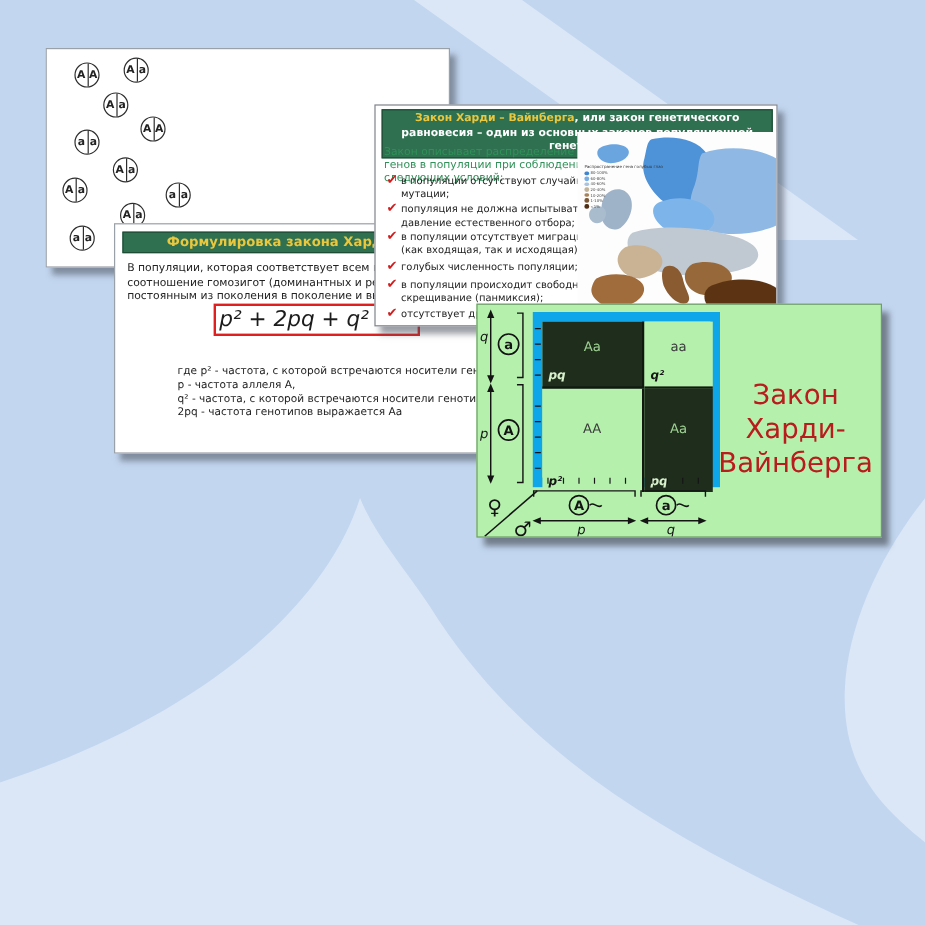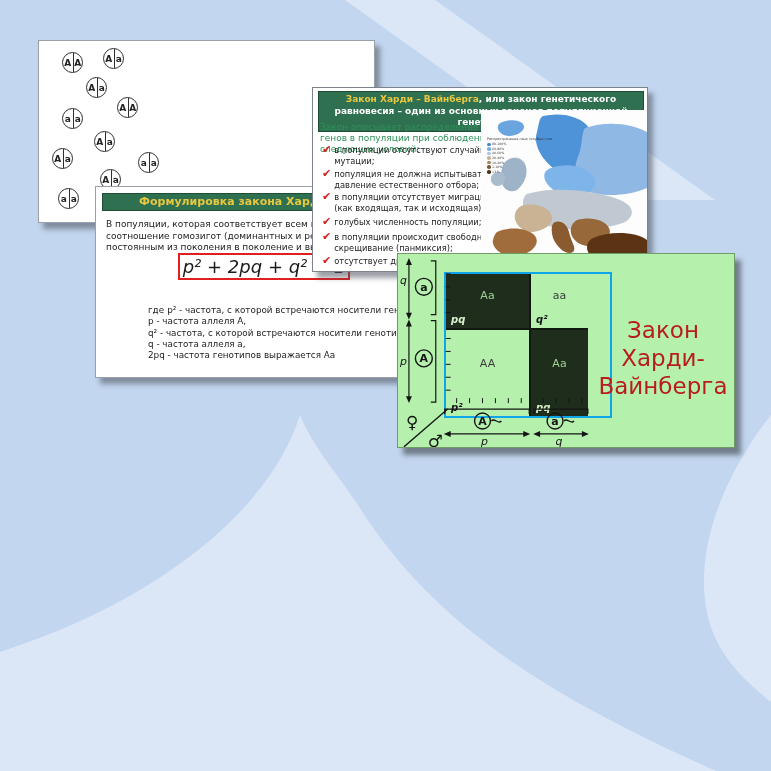--- a/index.html
+++ b/index.html
@@ -54,22 +54,22 @@
   #map-legend { position:absolute; left:6px; top:27px; width:60px; }
   #map-legend .lt { font-size:3.4px; color:#333; white-space:nowrap; margin-bottom:1px; }
   #map-legend .lr { display:flex; align-items:center; height:4.6px; }
   #map-legend .dot { width:3.6px; height:3.6px; border-radius:50%; margin-right:1.5px; }
   #map-legend .ll { font-size:3.2px; color:#444; white-space:nowrap; }
 
   
   #slide-square { left:397px; top:253px; width:338px; height:195px; z-index:4;
                   background:#b5f1ad; border:1px solid #6f9c67;
                   box-shadow:6px 7px 5px rgba(60,65,72,.6); }
-  #punnett { position:absolute; left:46px; top:18px; width:168px; height:146px;
-             border:2px solid #0ea5e9; display:grid;
+  #punnett { position:absolute; left:46px; top:6px; width:156px; height:146px;
+             border:8px solid #0ea5e9; display:grid;
              grid-template-columns:85px 57px; grid-template-rows:56px 86px; }
   .quad { position:relative; }
   .quad.dark { background:#1f2e1c; }
   .quad.light { background:#b5f1ad; }
   .quad.br { border-right:2px solid #101810; }
   .quad.bb { border-bottom:2px solid #101810; }
   .quad .geno { position:absolute; left:0; right:0; top:38%; transform:translateY(-50%);
                 text-align:center; font-size:11px; }
   .quad.dark .geno { color:#9ed193; }
   .quad.light .geno { color:#3c3c3c; }
@@ -144,21 +144,20 @@
       <div>соотношение гомозигот (доминантных и рецессивных) и гетерозигот остается</div>
       <div>постоянным из поколения в поколение и выражается формулой:</div>
     </div>
   <div id="formula-box">
     <span id="formula-text">p² + 2pq + q² = 1</span>
   </div>
   <div id="defs">
       <div class="row"><span class="where">где</span>p² - частота, с которой встречаются носители генотипа  АА,</div>
       <div class="row ind">p - частота аллеля А,</div>
       <div class="row ind">q² - частота, с которой встречаются носители генотипа аа,</div>
-      <div class="row ind">q - частота аллеля а,</div>
       <div class="row ind">2pq - частота генотипов выражается Аа</div>
     </div>
 </div>
 
 <div class="slide" id="slide-law">
   <div class="green-bar">
     <span>Закон Харди – Вайнберга</span><span id="law-title-rest">, или закон генетического равновесия – один из основных законов популяционной генетики</span>
   </div>
   <div id="law-intro">Закон описывает распределение генов в популяции при соблюдении следующих условий:</div>
   <div id="conditions">

